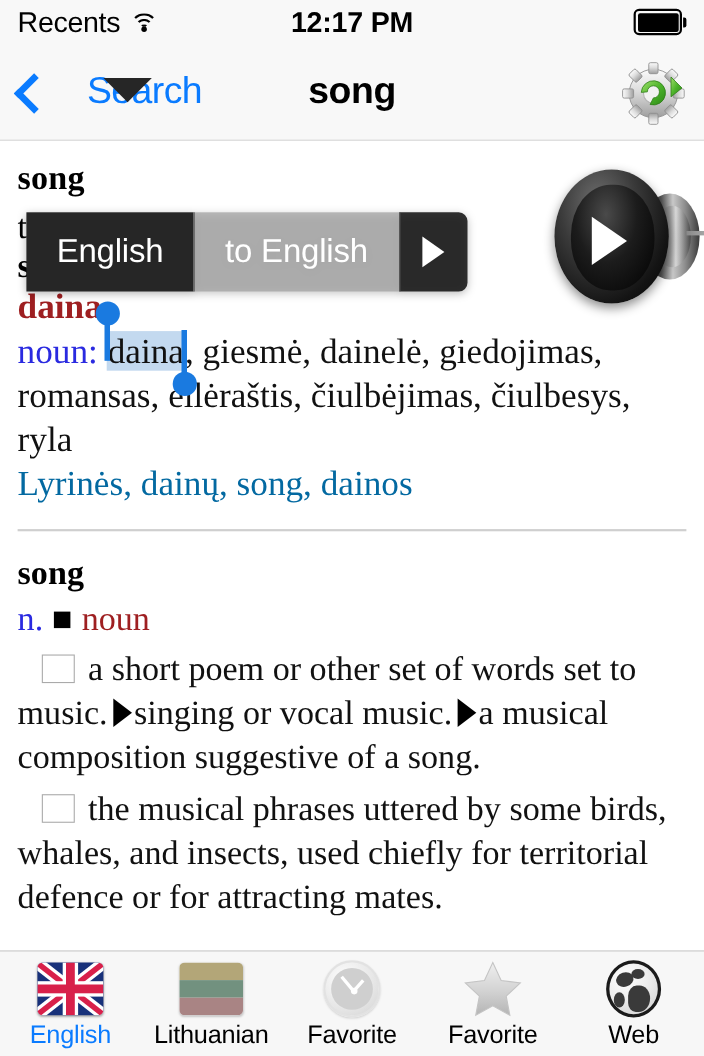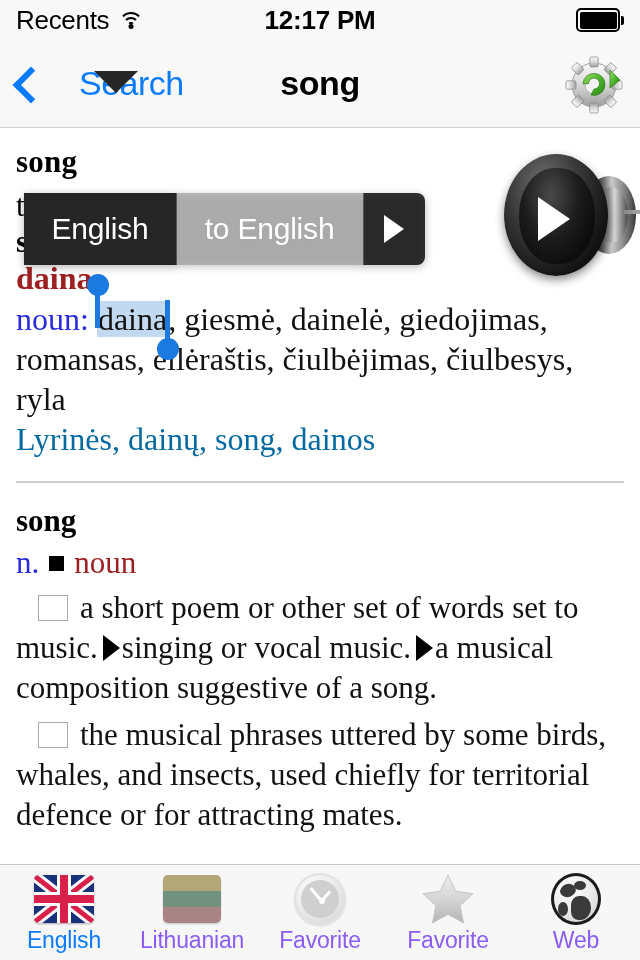--- a/index.html
+++ b/index.html
@@ -258,21 +258,21 @@
   .tabbar {
     position:absolute; left:0; right:0; bottom:0; height:96px;
     background:#f7f7f7; border-top:1px solid #c9c9c9;
     display:flex; align-items:flex-start;
   }
   .tab {
     flex:1; display:flex; flex-direction:column; align-items:center;
     padding-top:8px; cursor:pointer;
   }
   .tab .ico { height:52px; display:flex; align-items:center; justify-content:center; }
-  .tab .lbl { font-size:23px; color:#8b5cf6; margin-top:2px; letter-spacing:-0.2px; }
+  .tab .lbl { font-size:23px; color:#000000; margin-top:2px; letter-spacing:-0.2px; }
   .tab.active .lbl { color:#0a7bff; }
 
   .flag-uk {
     width:60px; height:48px; border-radius:5px; position:relative; overflow:hidden;
     background:#18317a; box-shadow:0 1px 2px rgba(0,0,0,.3);
   }
   .flag-uk .d1,.flag-uk .d2 {
     position:absolute; left:50%; top:50%; width:86px; height:11px; background:#fff;
   }
   .flag-uk .d1 { transform:translate(-50%,-50%) rotate(38deg); }

